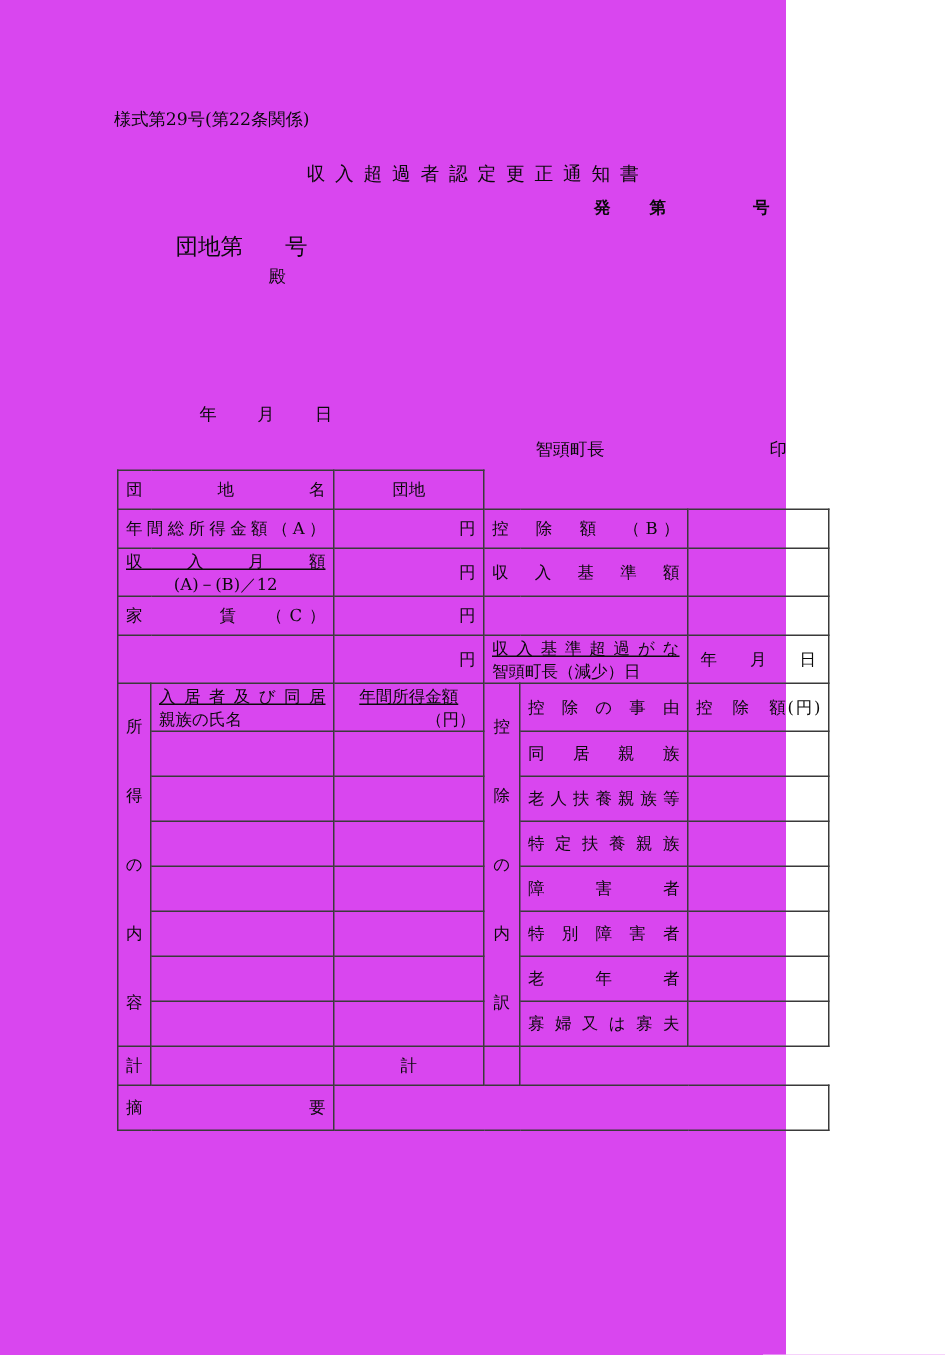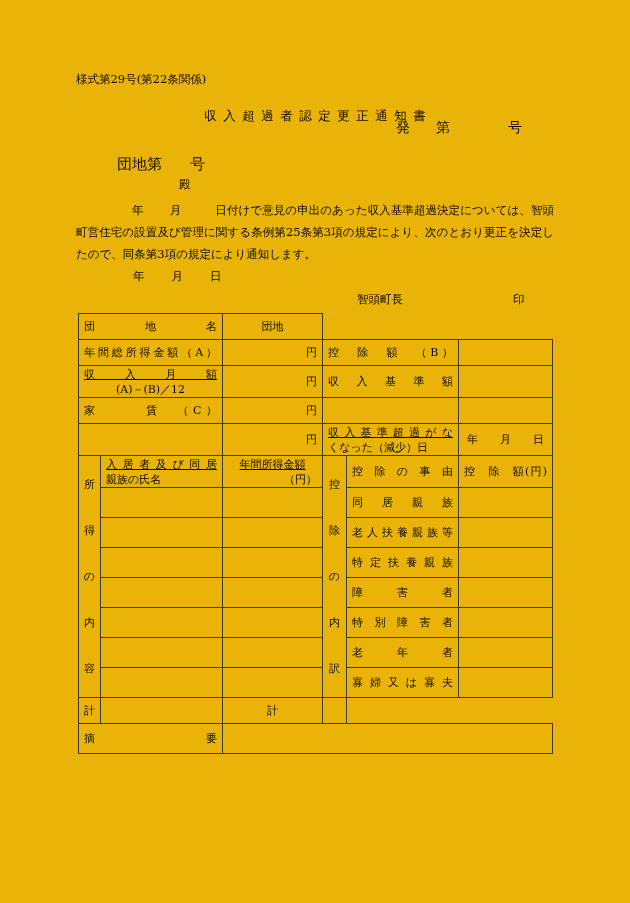--- a/index.html
+++ b/index.html
@@ -12,23 +12,23 @@
     height: 903px;
     position: relative;
     font-family: "DejaVu Serif", "Liberation Serif", serif;
     color: #0a0a0a;
     overflow: hidden;
   }
 
   .page {
     position: absolute;
     left: 0; top: 0;
-    width: 630px;
+    width: 524px;
     height: 903px;
-    background: #eab308;
+    background: #d946ef;
   }
 
   
   .form-no {
     position: absolute;
     left: 76px;
     top: 72px;
     font-size: 11.5px;
     letter-spacing: 0px;
     white-space: nowrap;
@@ -42,23 +42,24 @@
     text-align: center;
     font-size: 12.5px;
     letter-spacing: 6.5px;
     text-indent: 6.5px;
     white-space: nowrap;
   }
 
   .issue-line {
     position: absolute;
     left: 396px;
-    top: 119px;
-    font-size: 14px;
-    white-space: nowrap;
+    top: 131px;
+    font-size: 11px;
+    white-space: nowrap;
+    font-weight: bold;
   }
   .issue-line .gap-a { display: inline-block; width: 26px; }
   .issue-line .gap-b { display: inline-block; width: 58px; }
 
   .danchi-no {
     position: absolute;
     left: 117px;
     top: 155px;
     font-size: 15px;
     white-space: nowrap;
@@ -192,21 +193,20 @@
   <div class="form-no">様式第29号(第22条関係)</div>
 
   <div class="doc-title">収入超過者認定更正通知書</div>
 
   <div class="issue-line"><span>発</span><span class="gap-a"></span><span>第</span><span class="gap-b"></span><span>号</span></div>
 
   <div class="danchi-no"><span>団地第</span><span class="gap"></span><span>号</span></div>
 
   <div class="addressee">殿</div>
 
-  <div class="body-text"><span class="lead"></span><span>年</span><span class="g1"></span><span>月</span><span class="g2"></span><span>日付けで意見の申出のあった収入基準超過決定については、智頭</span><span>町営住宅の設置及び管理に関する条例第25条第3項の規定により、次のとおり更正を決定し</span><span>たので、同条第3項の規定により通知します。</span></div>
 
   <div class="date-line"><span>年</span><span class="g"></span><span>月</span><span class="g"></span><span>日</span></div>
 
   <div class="signature"><span>智頭町長</span><span class="seal-gap"></span><span>印</span></div>
 
   <table class="form-table">
     <colgroup>
       <col style="width:22px">
       <col style="width:122px">
       <col style="width:100px">
@@ -269,21 +269,21 @@
       </tr>
 
       <tr>
         <td colspan="2" style="height:32px"></td>
         <td>
           <span class="unit-yen">円</span>
         </td>
         <td colspan="2">
           <span class="twoline">
             <span class="l1">収入基準超過がな</span>
-            <span class="l2">くなった（減少）日</span>
+            <span class="l2">智頭町長（減少）日</span>
           </span>
         </td>
         <td>
           <span class="ymd"><span>年</span><span class="g"></span><span>月</span><span class="g"></span><span>日</span></span>
         </td>
       </tr>
 
       <tr>
         <td rowspan="8" class="vcell">
           <span class="vlabel">

